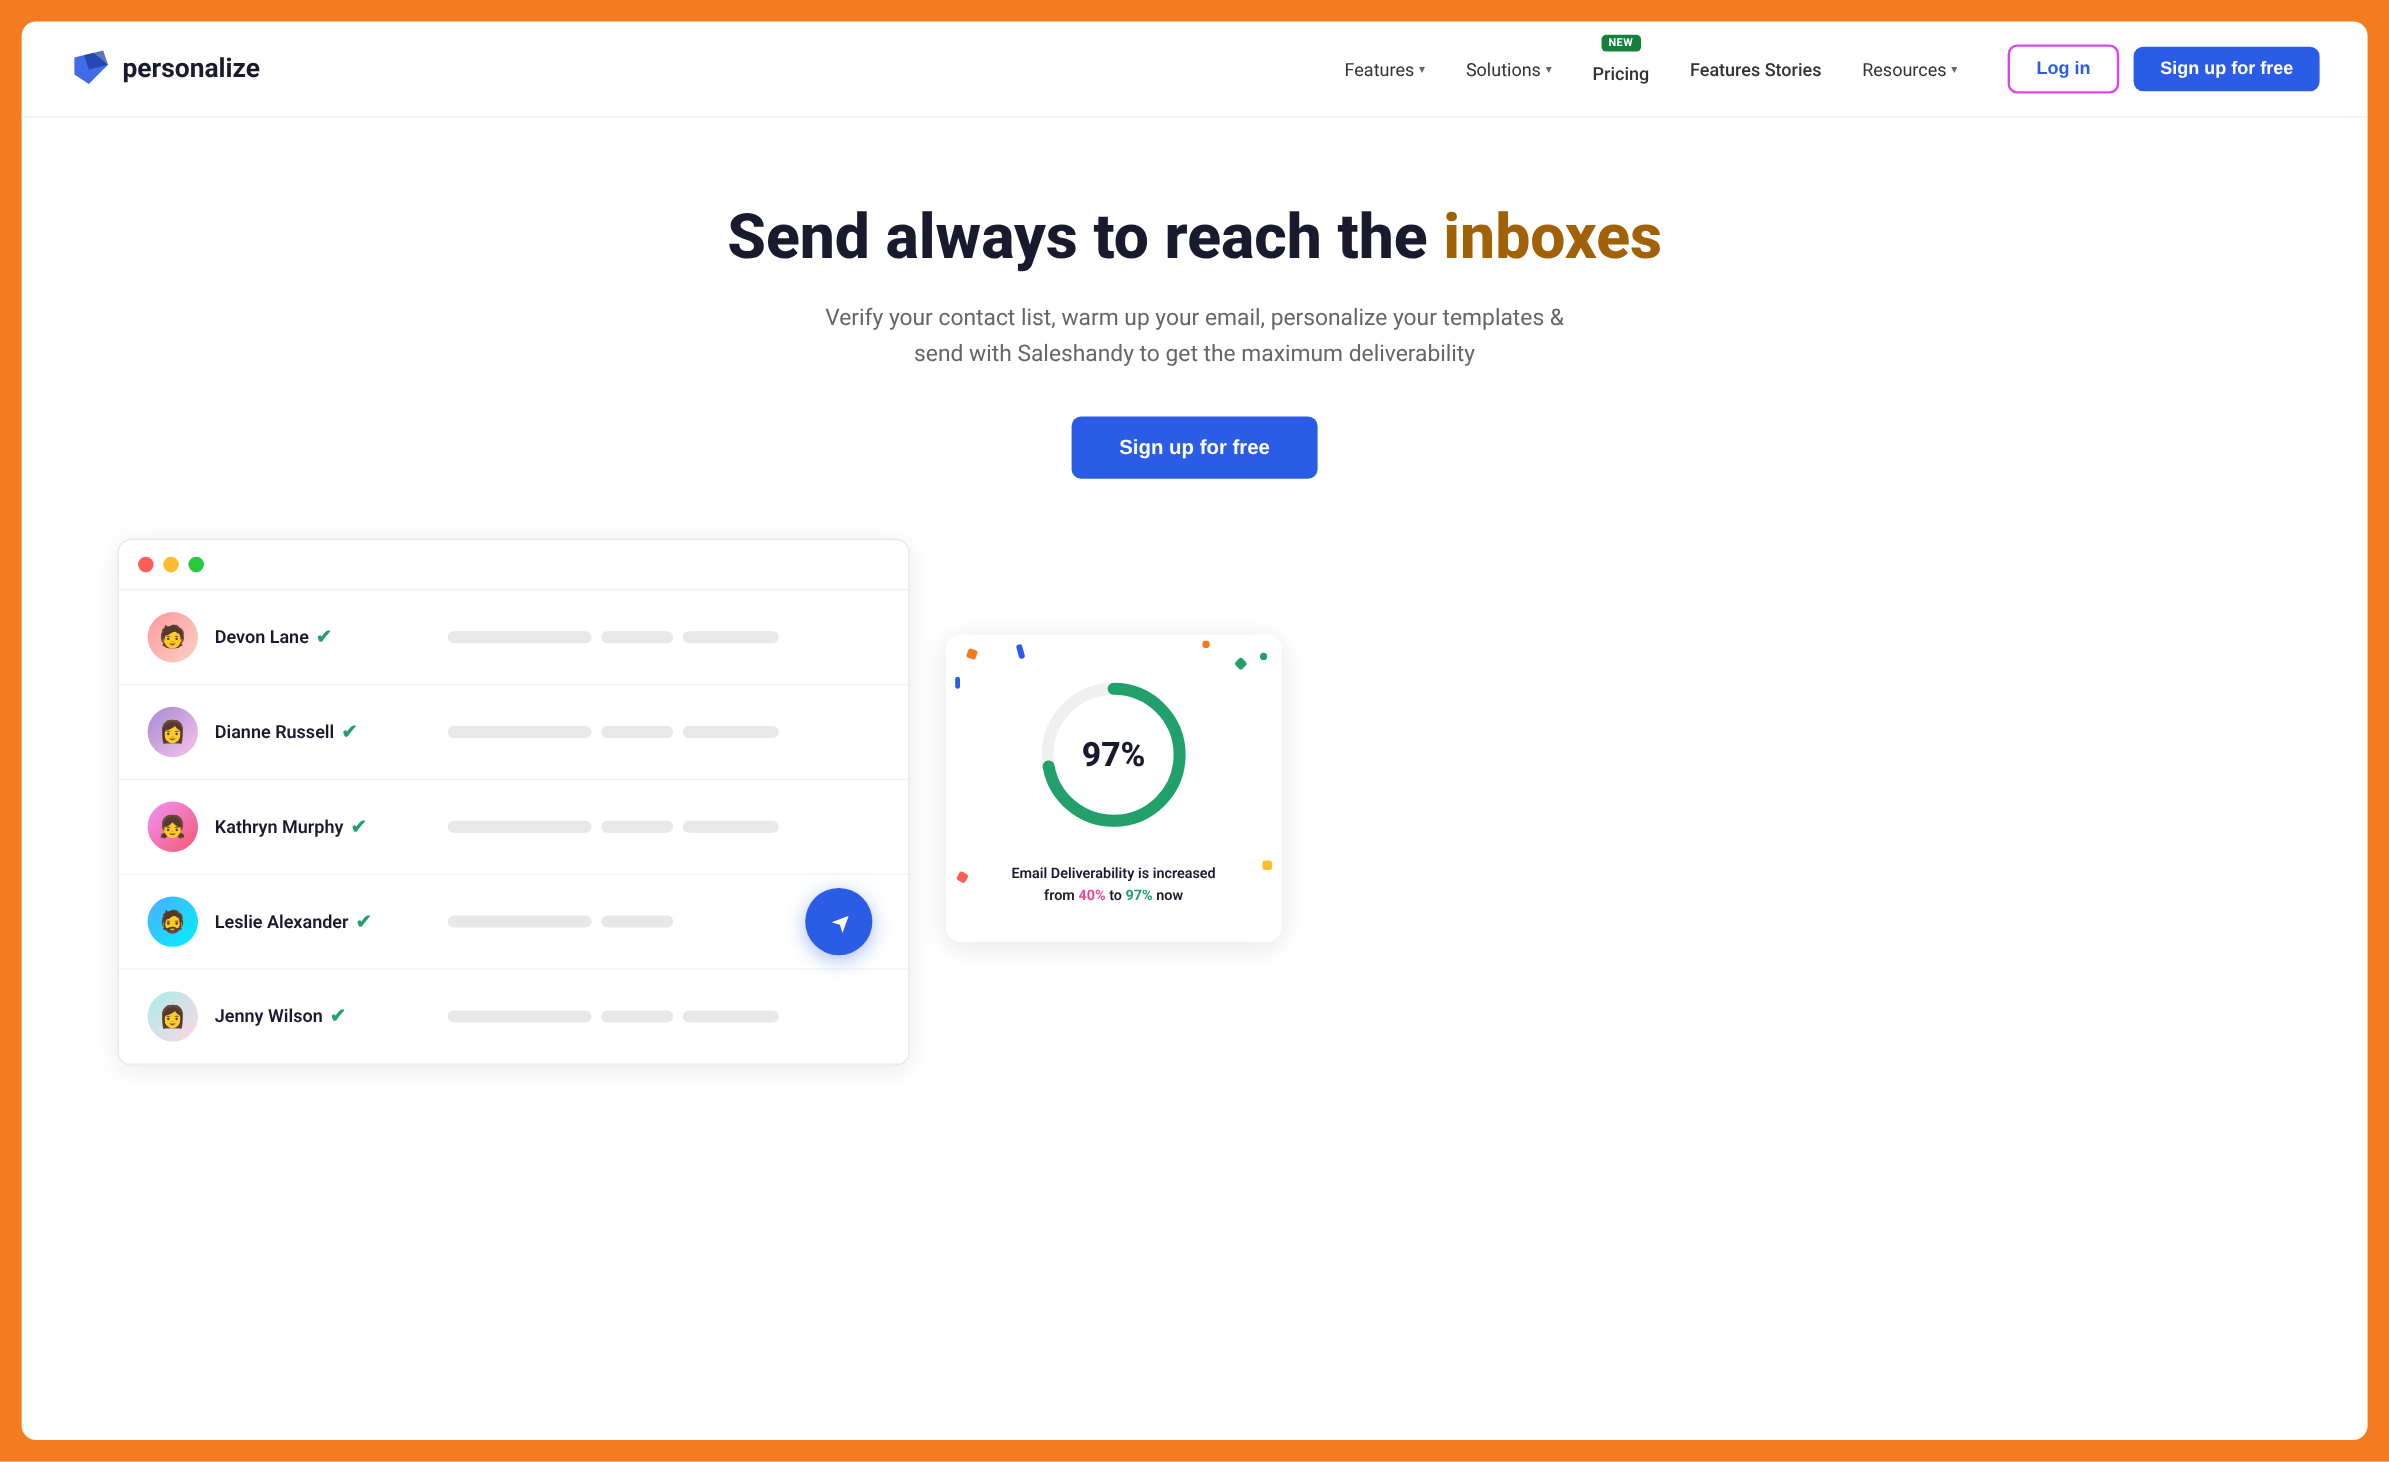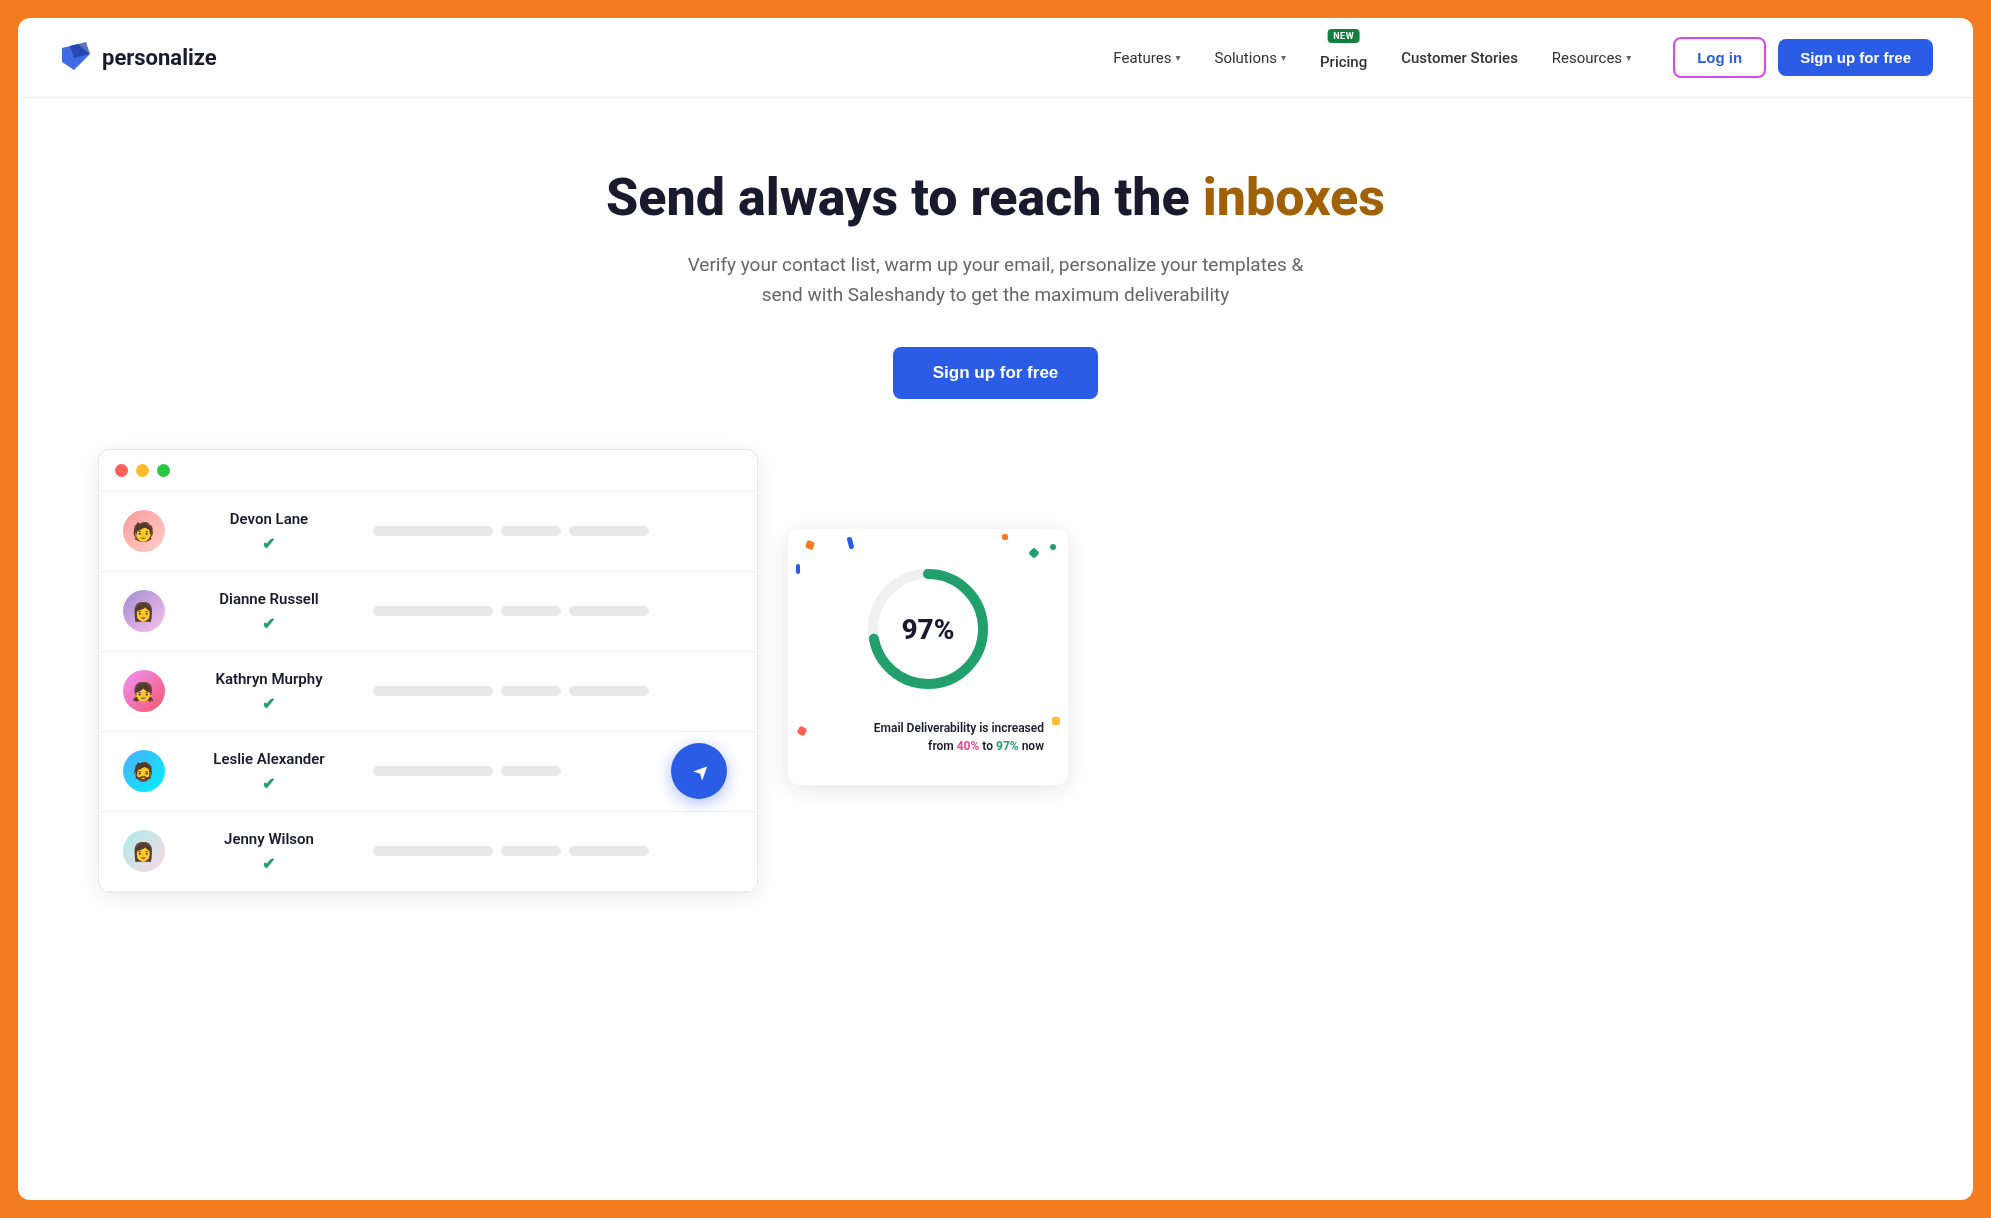--- a/index.html
+++ b/index.html
@@ -200,21 +200,20 @@
     .avatar-4 { background: linear-gradient(135deg, #4facfe, #00f2fe); }
     .avatar-5 { background: linear-gradient(135deg, #a8edea, #fed6e3); }
     .contact-name {
       font-size: 15px;
       font-weight: 600;
       color: #1a1a2e;
       display: flex;
       align-items: center;
       gap: 6px;
       min-width: 180px;
-      flex-direction: column;
     }
     .check-icon {
       color: #22A06B;
       font-size: 16px;
     }
     .placeholder-bars {
       flex: 1;
       display: flex;
       gap: 8px;
       align-items: center;
@@ -249,21 +248,21 @@
     }
     
     .stats-card {
       background: #fff;
       border-radius: 12px;
       padding: 30px 24px;
       box-shadow: 0 4px 24px rgba(0,0,0,0.1);
       width: 280px;
       flex-shrink: 0;
       margin-top: 80px;
-      text-align: right;
+      text-align: center;
       position: relative;
       overflow: hidden;
     }
     .confetti-area {
       position: absolute;
       top: 0; left: 0; right: 0; bottom: 0;
       pointer-events: none;
     }
     .confetti-dot {
       position: absolute;
@@ -328,21 +327,21 @@
         <span>Solutions</span>
         <span class="chevron">▾</span>
       </div>
 
       <div class="nav-item pricing" style="position:relative; padding-top: 16px;">
         <span class="new-badge">NEW</span>
         <span>Pricing</span>
       </div>
 
       <div class="nav-item customer-stories">
-        <span>Customer Stories</span>
+        <span>Features Stories</span>
       </div>
 
       <div class="nav-item">
         <span>Resources</span>
         <span class="chevron">▾</span>
       </div>
     </div>
 
     <div class="nav-cta">
       <button class="btn-login">Log in</button>

